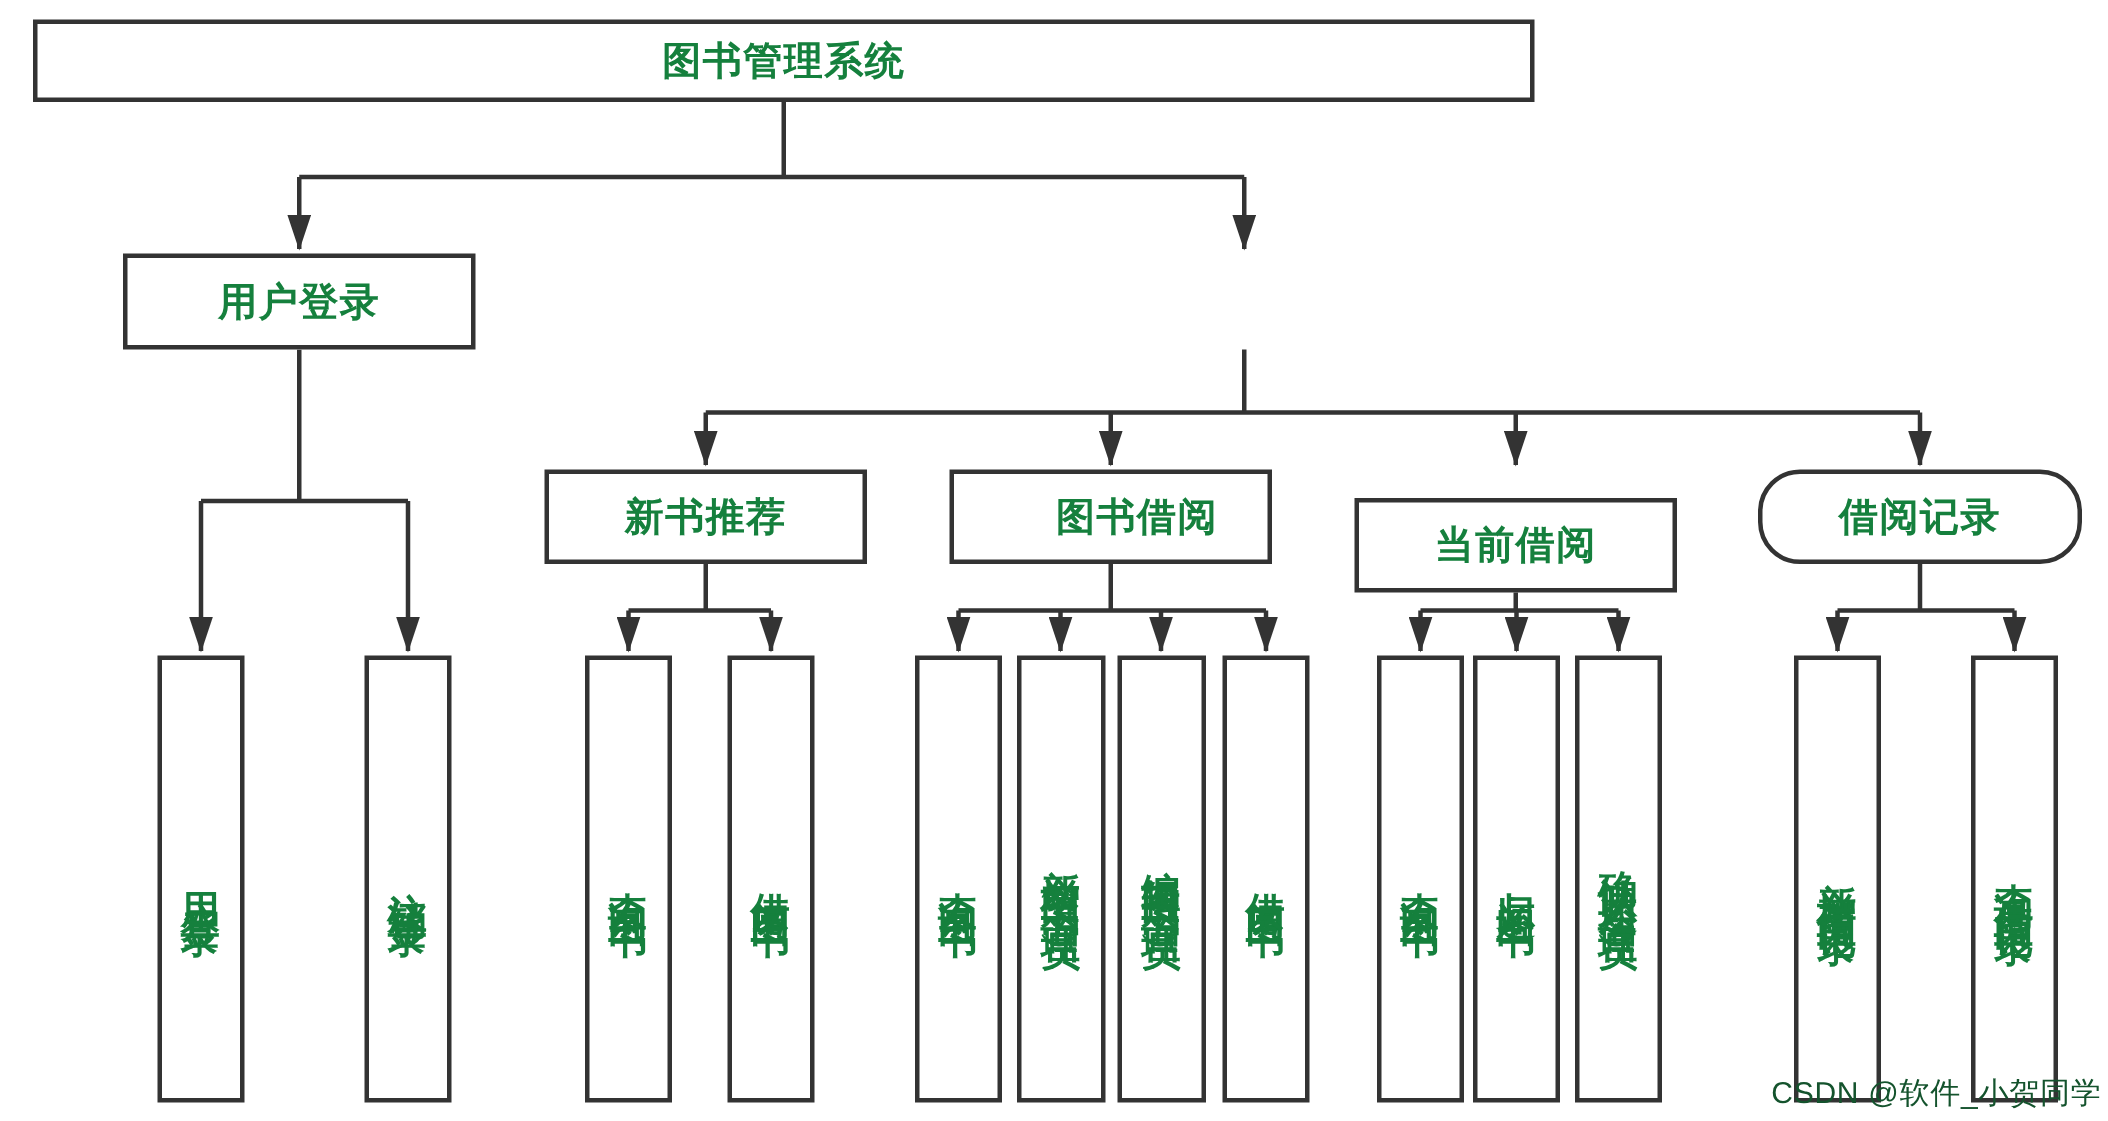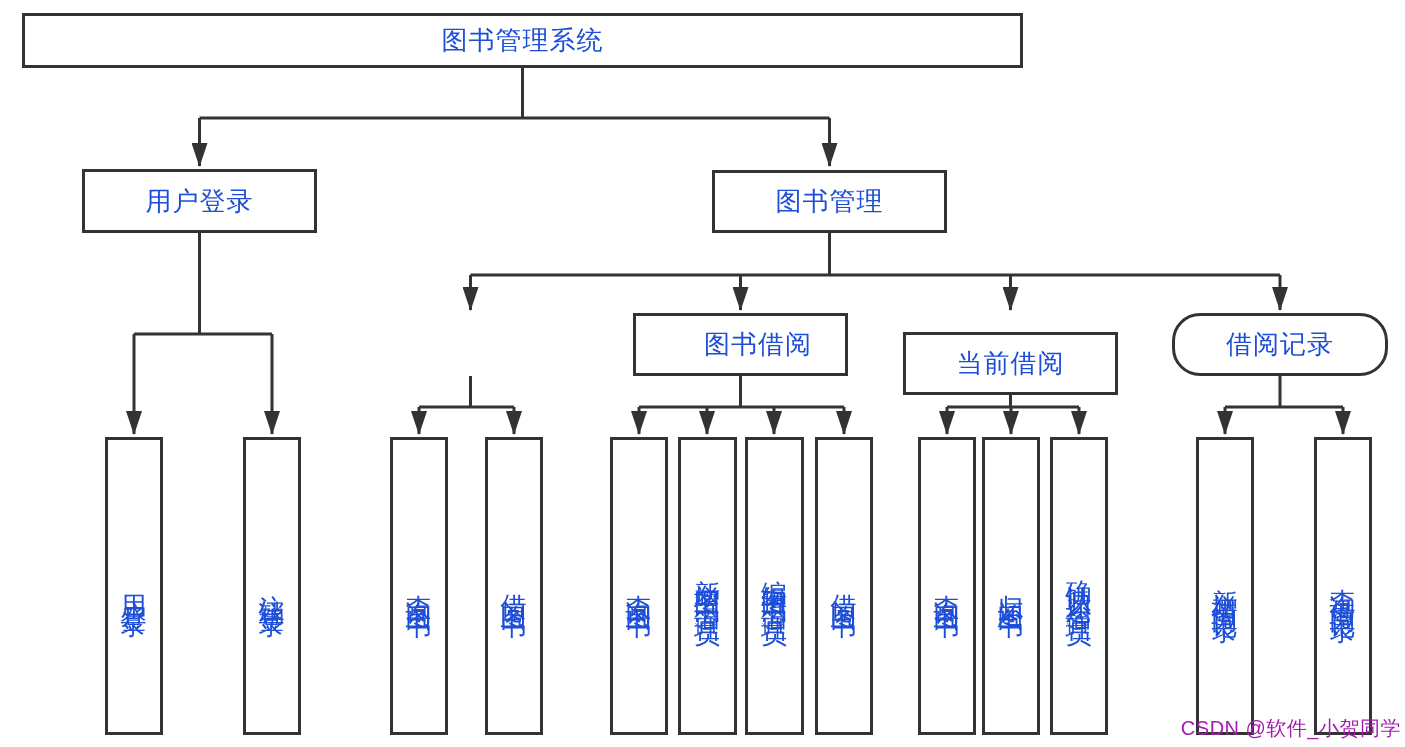--- a/index.html
+++ b/index.html
@@ -22,22 +22,23 @@
     z-index: 1;
   }
   .node {
     position: absolute;
     box-sizing: border-box;
     background: #ffffff;
     border: 3px solid #333333;
     display: flex;
     align-items: center;
     justify-content: center;
-    color: #1d4ed8;
+    color: #15803d;
     z-index: 2;
+    font-weight: bold;
   }
   .h-node span {
     font-size: 26px;
     letter-spacing: 1px;
     white-space: nowrap;
   }
   .v-node {
     width: 58px;
     height: 298px;
     top: 437px;
@@ -49,21 +50,21 @@
     line-height: 1;
     letter-spacing: 6px;
     white-space: nowrap;
   }
   #watermark {
     position: absolute;
     right: 4px;
     bottom: 5px;
     font-size: 20px;
     letter-spacing: 0.5px;
-    color: #a21caf;
+    color: #14532d;
     z-index: 3;
     white-space: nowrap;
   }
 </style>
 </head>
 <body>
 
 <div id="stage">
 
   <svg id="connectors" viewBox="0 0 1405 747" xmlns="http://www.w3.org/2000/svg">
@@ -105,24 +106,24 @@
     </g>
   </svg>
 
   <div class="node h-node" style="left:22px; top:13px; width:1001px; height:55px;">
     <span>图书管理系统</span>
   </div>
 
   <div class="node h-node" style="left:82px; top:169px; width:235px; height:64px;">
     <span>用户登录</span>
   </div>
-  <div class="node h-node" style="left:712px; top:170px; width:235px; height:63px;">
-    <span>图书管理</span>
+
+  <div class="node h-node" style="left:363px; top:313px; width:215px; height:63px;">
+    <span>新书推荐</span>
   </div>
-
   <div class="node h-node" style="left:633px; top:313px; width:215px; height:63px;padding-left:35px;">
     <span>图书借阅</span>
   </div>
   <div class="node h-node" style="left:903px; top:332px; width:215px; height:63px;">
     <span>当前借阅</span>
   </div>
   <div class="node h-node" style="left:1172px; top:313px; width:216px; height:63px;border-radius:28px;">
     <span>借阅记录</span>
   </div>
 

